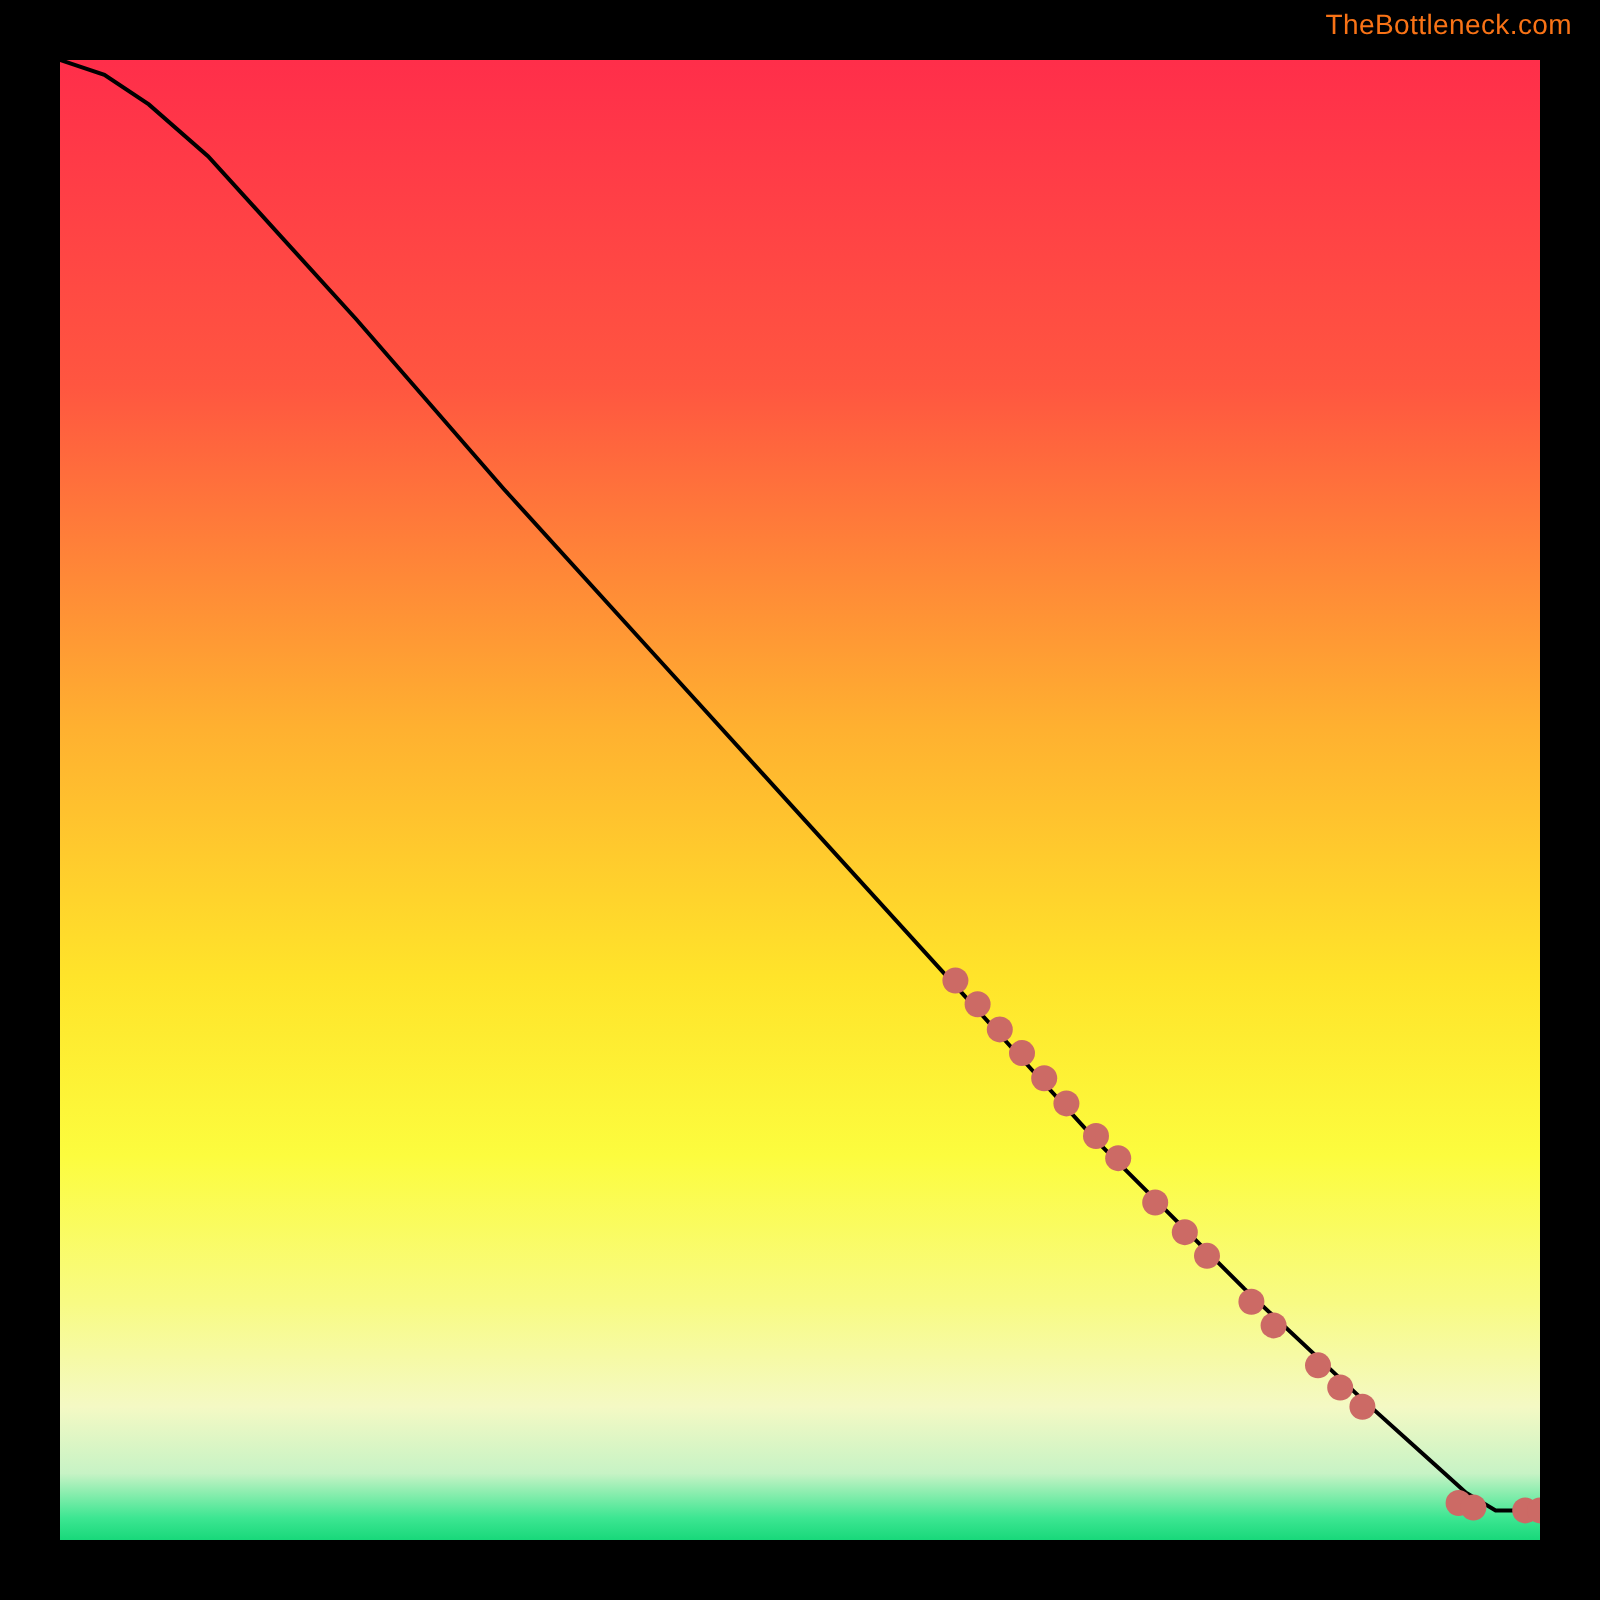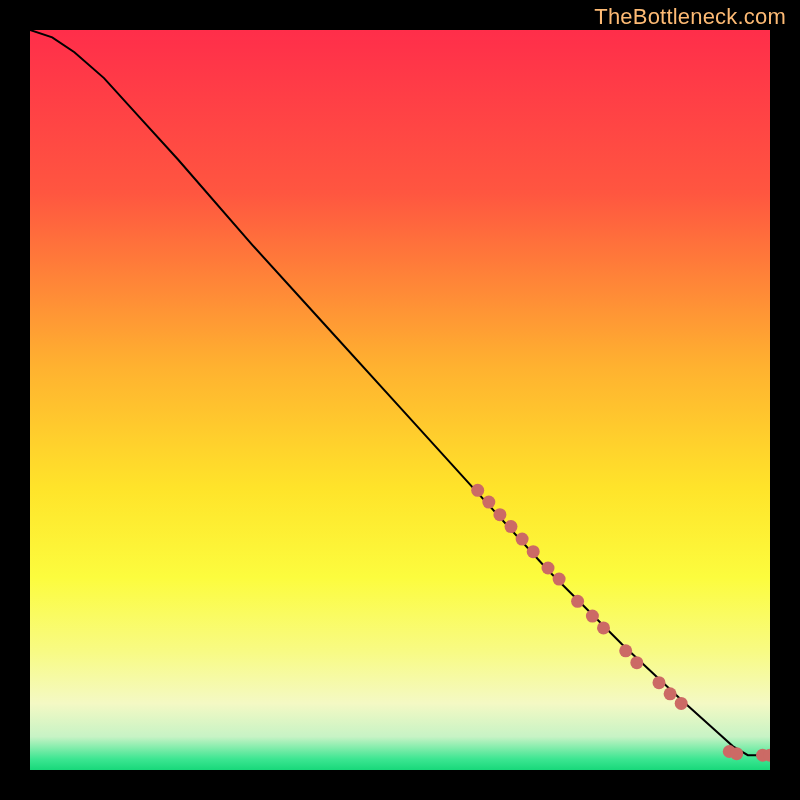--- a/index.html
+++ b/index.html
@@ -14,22 +14,22 @@
   .frame {
     position: relative;
     width: 800px;
     height: 800px;
     background: #000;
   }
   .watermark {
     position: absolute;
     top: 4px;
     right: 14px;
-    color: #fdba74;
-    font-size: 22px;
+    color: #f97316;
+    font-size: 14px;
     font-weight: 500;
     z-index: 10;
     letter-spacing: 0.2px;
   }
   .plot {
     position: absolute;
     left: 30px;
     top: 30px;
     width: 740px;
     height: 740px;

